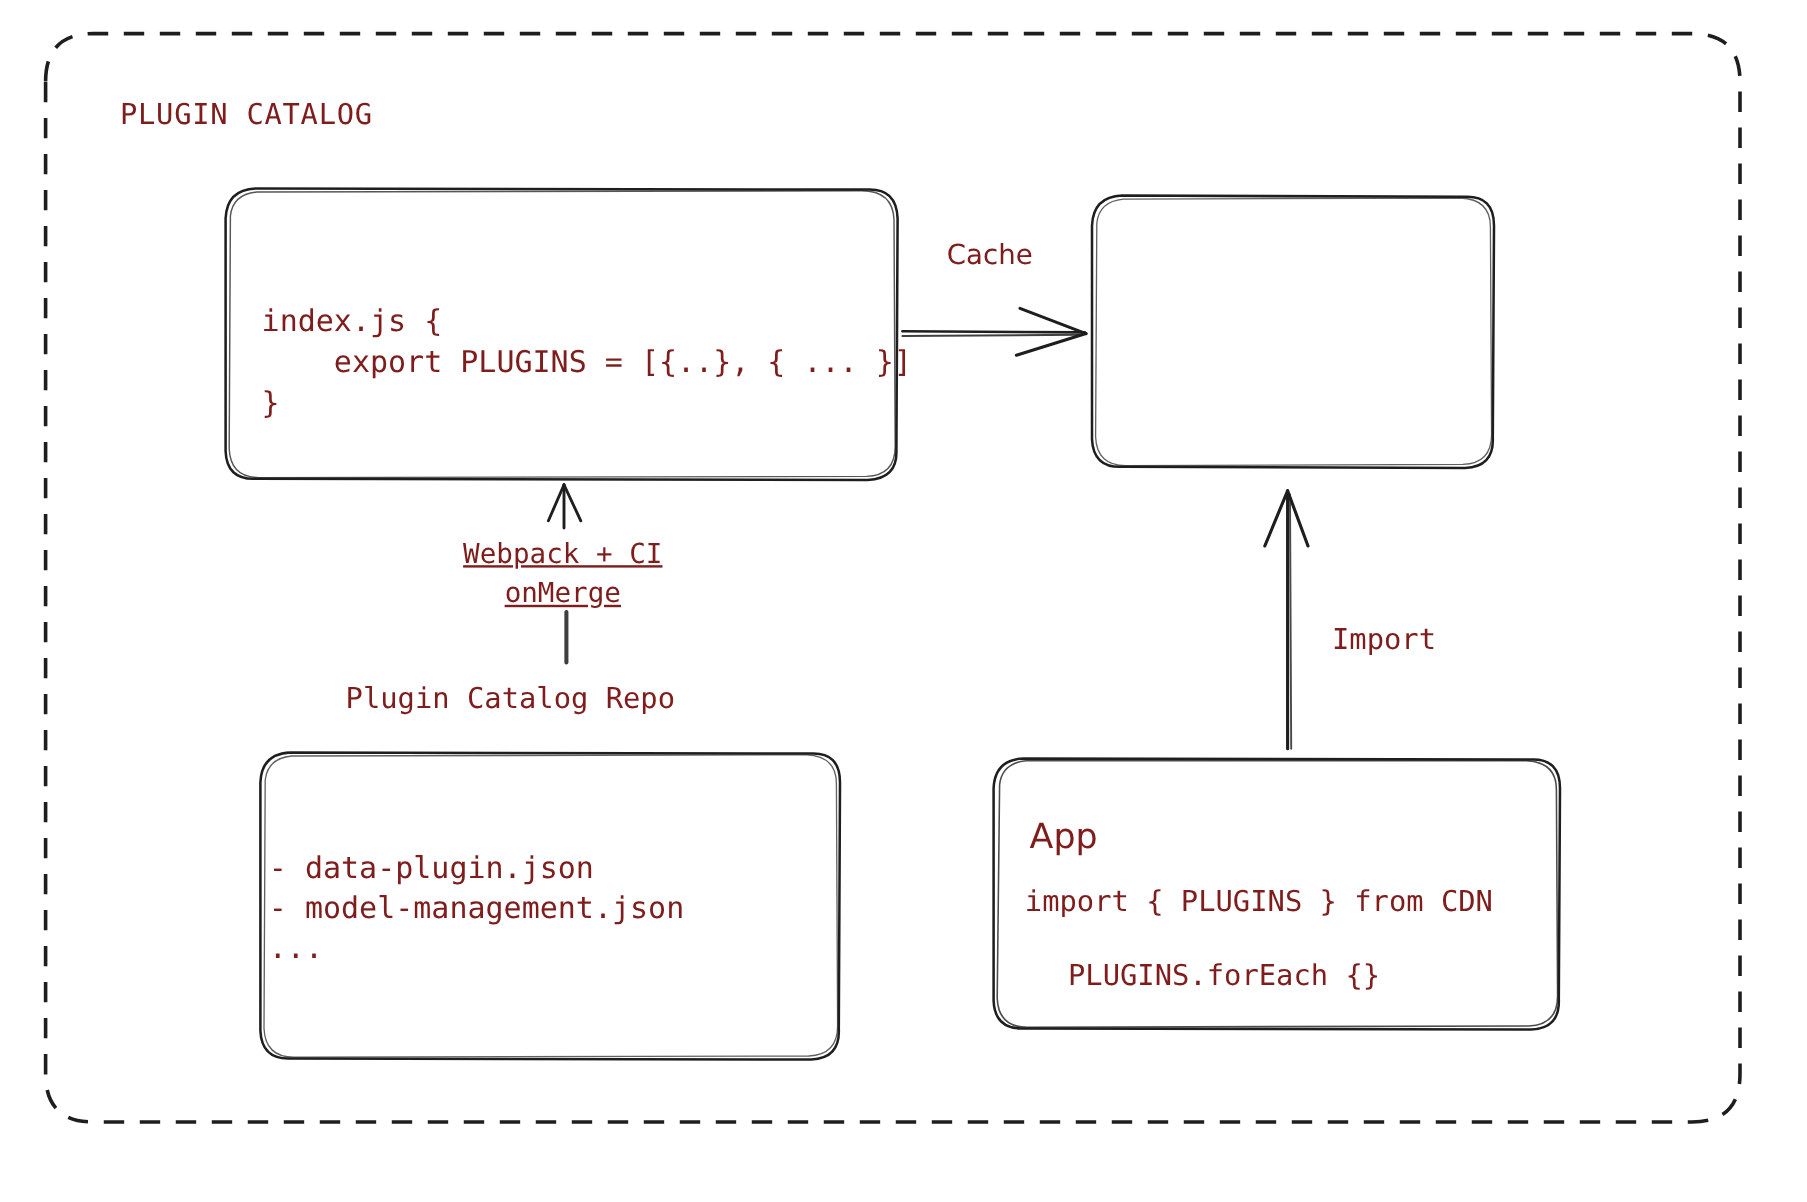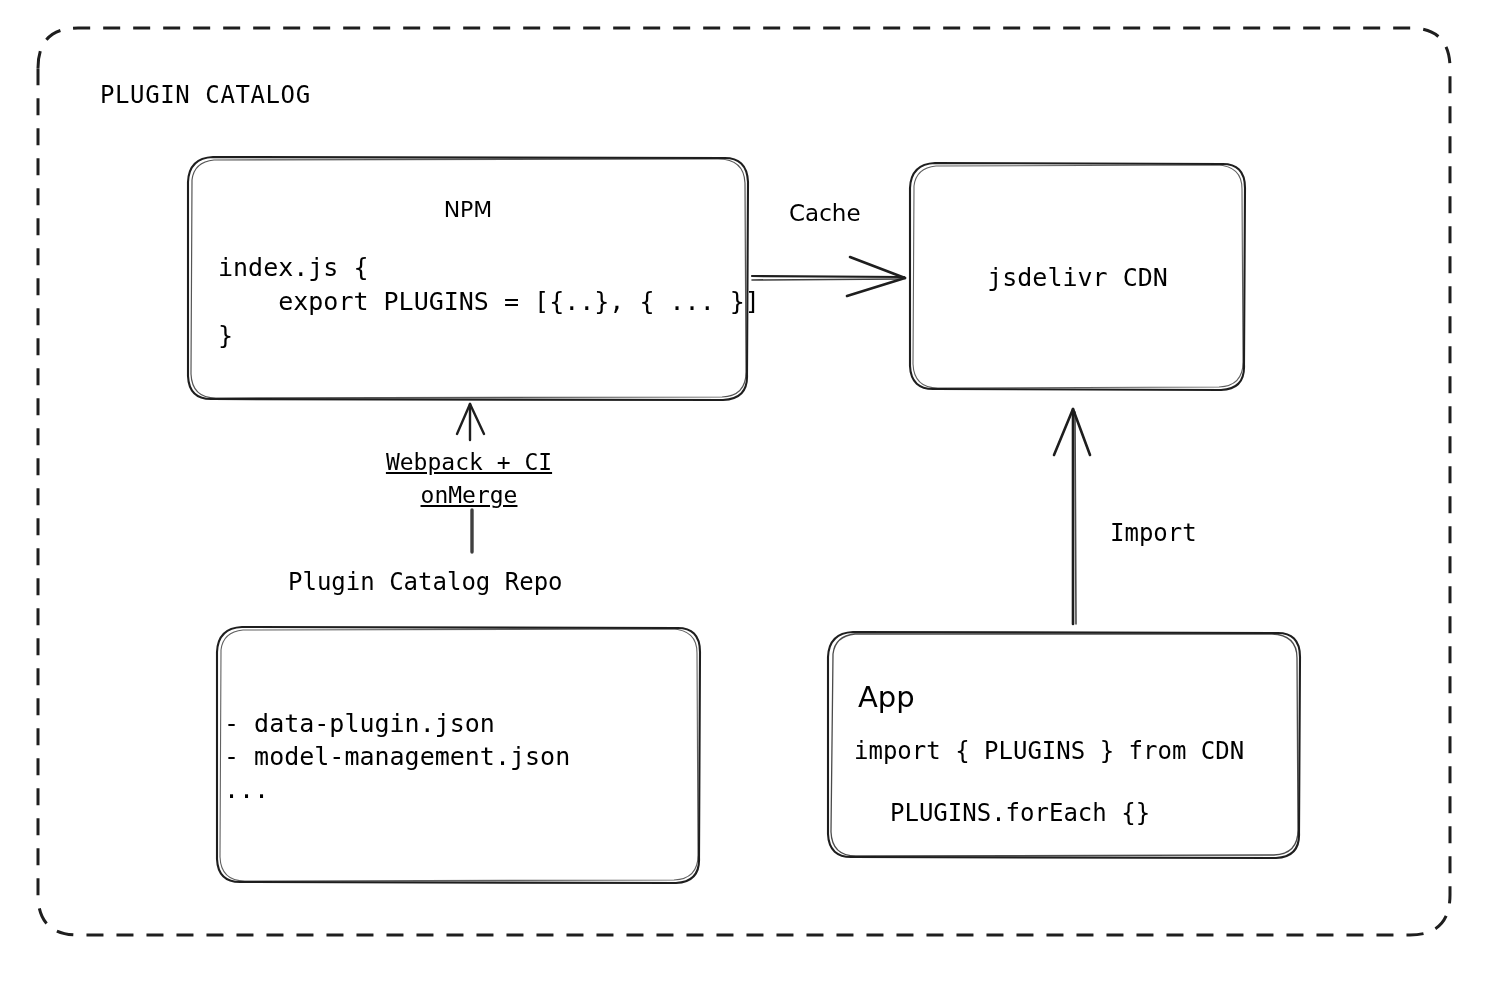--- a/index.html
+++ b/index.html
@@ -18,21 +18,21 @@
   svg.layer {
     position: absolute;
     left: 0;
     top: 0;
     width: 1506px;
     height: 1002px;
     pointer-events: none;
   }
   .txt {
     position: absolute;
-    color: #000000;
+    color: #7f1d1d;
     white-space: pre;
     line-height: 1.32;
   }
   .mono { font-family: "DejaVu Sans Mono", monospace; }
   .sans { font-family: "DejaVu Sans", sans-serif; }
 
   #container-title {
     left: 100px;
     top: 80px;
     font-size: 24px;
@@ -224,27 +224,25 @@
     <g>
       <line x1="1073" y1="624" x2="1073" y2="410" stroke="#1e1e1e" stroke-width="2.6" stroke-linecap="round"></line>
       <line x1="1076" y1="624" x2="1075" y2="412" stroke="#1e1e1e" stroke-width="1.6" stroke-linecap="round" opacity="0.8"></line>
       <path d="M 1054 455 L 1073 409" fill="none" stroke="#1e1e1e" stroke-width="2.6" stroke-linecap="round"></path>
       <path d="M 1090 455 L 1073 409" fill="none" stroke="#1e1e1e" stroke-width="2.6" stroke-linecap="round"></path>
     </g>
   </svg>
 
   <div class="txt mono" id="container-title">PLUGIN CATALOG</div>
 
-  <div class="txt sans" id="npm-title">NPM</div>
 
   <div class="txt mono" id="npm-code">index.js {
     export PLUGINS = [{..}, { ... }]
 }</div>
 
-  <div class="txt mono" id="cdn-title">jsdelivr CDN</div>
 
   <div class="txt sans" id="cache-label">Cache</div>
 
   <div class="txt mono" id="webpack-label">Webpack + CI
 onMerge</div>
 
   <div class="txt mono" id="repo-title">Plugin Catalog Repo</div>
 
   <div class="txt mono" id="repo-list">- data-plugin.json
 - model-management.json

